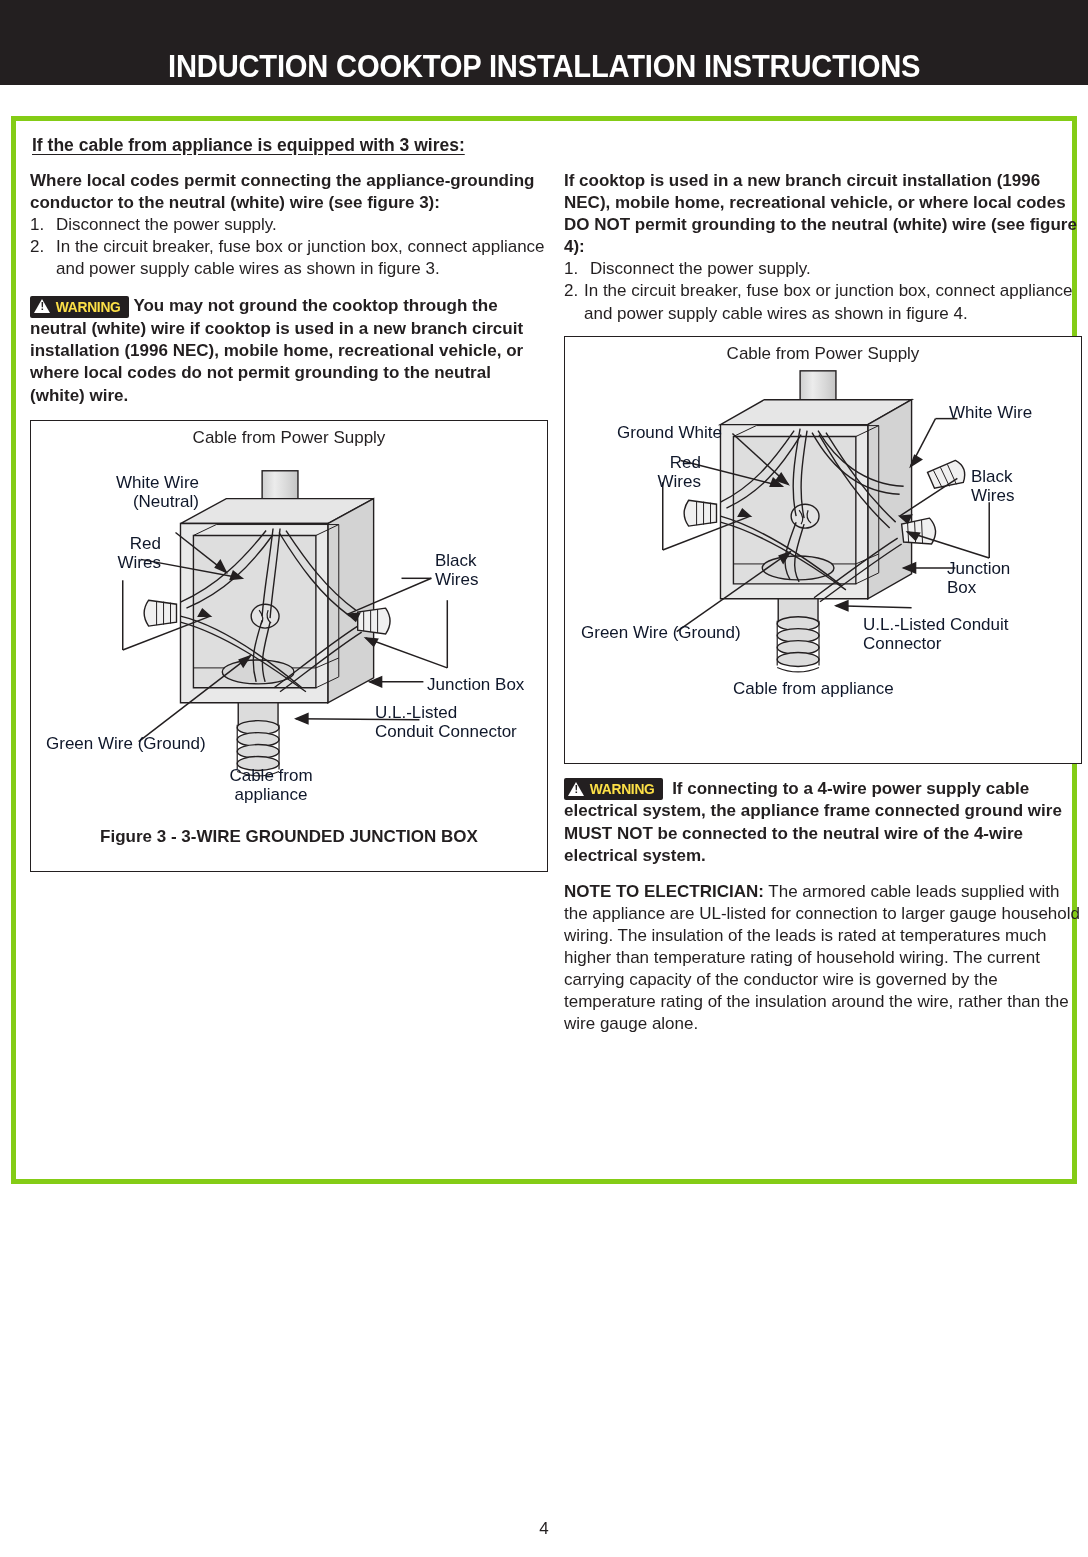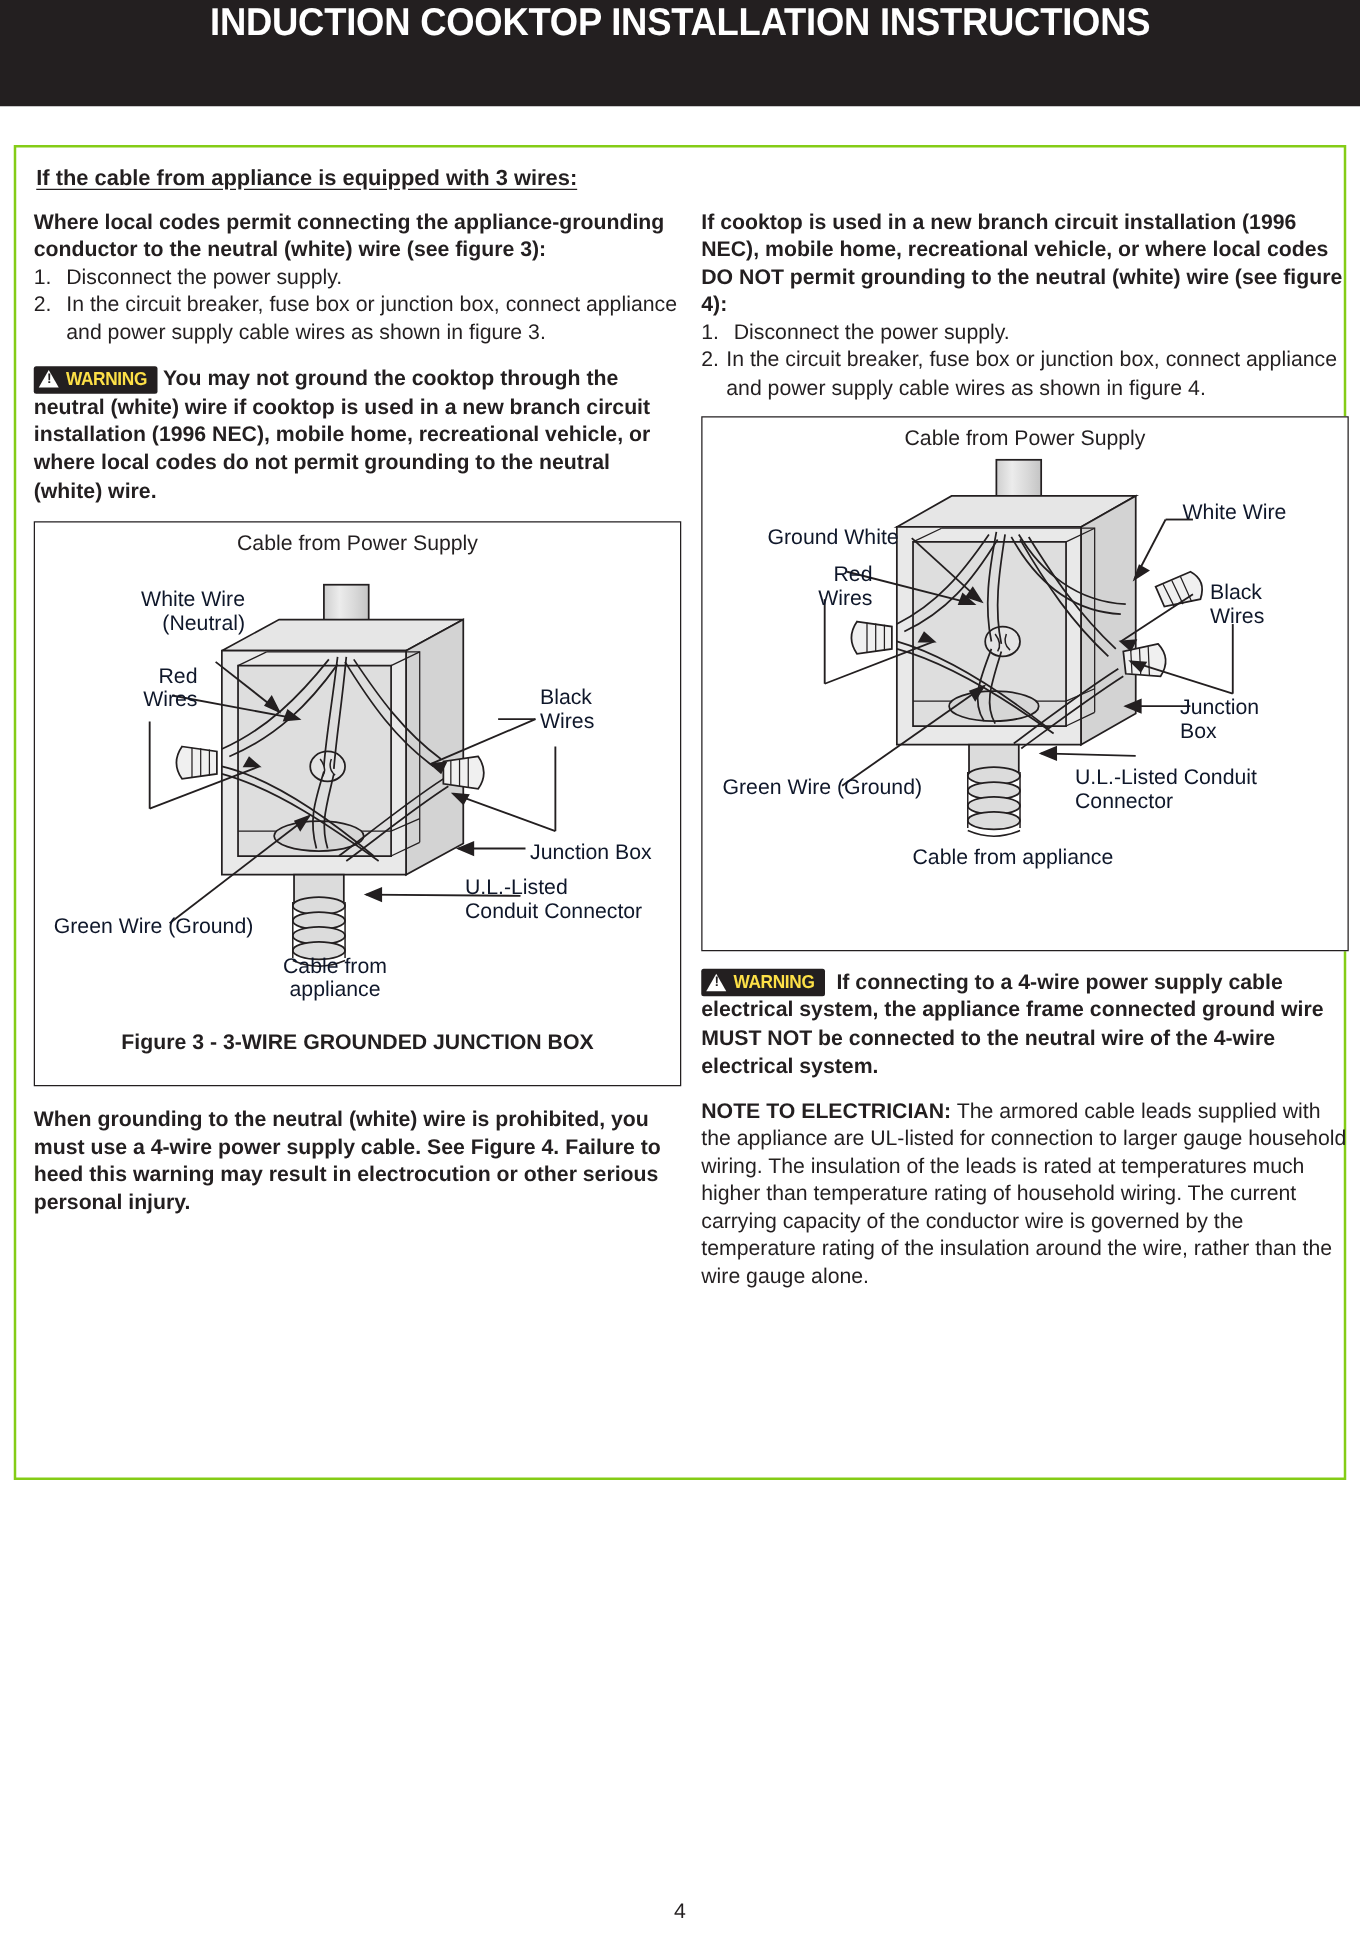--- a/index.html
+++ b/index.html
@@ -10,37 +10,37 @@
     font-family:"Liberation Sans", sans-serif;
     color:#231f20;
     position:relative;
     overflow:hidden;
   }
 
   
   .header-band{
     position:absolute; left:0; top:0; width:1088px; height:85px;
     background:#231f20;
-    display:flex; align-items:flex-start; justify-content:center;
+    display:flex; align-items:flex-end; justify-content:center;
   }
   .header-title{
     color:#ffffff;
     font-size:31px;
     font-weight:bold;
     letter-spacing:-0.2px;
     white-space:nowrap;
     transform:scaleX(0.94);
   }
 
   
   .content-box{
     position:absolute;
     left:11px; top:116px;
     width:1066px; height:1068px;
-    border:2px solid #84cc16;
+    border:5px solid #84cc16;
     background:#fff;
     padding:12px 14px 0 14px;
   }
 
   .section-heading{
     font-size:17.5px;
     font-weight:bold;
     text-decoration:underline;
     text-underline-offset:3px;
     margin:2px 0 14px 2px;
@@ -285,21 +285,20 @@
         <div class="lbl" style="left:396px; top:254px;">Junction Box</div>
         <div class="lbl" style="left:334px; top:282px;margin-left:10px;">U.L.-Listed
 Conduit Connector</div>
         <div class="lbl" style="left:15px; top:313px;">Green Wire (Ground)</div>
         <div class="lbl" style="left:180px; top:345px; text-align:center; width:120px;">Cable from
 appliance</div>
 
         <div class="fig-caption" style="bottom:24px;">Figure 3 - 3-WIRE GROUNDED JUNCTION BOX</div>
       </div>
 
-      <p class="para-bold" style="margin-top:16px;">When grounding to the neutral (white) wire is prohibited, you must use a 4-wire power supply cable. See Figure 4. Failure to heed this warning may result in electrocution or other serious personal injury.</p>
     </div>
 
     <div class="col right">
 
       <p class="para-bold">If cooktop is used in a new branch circuit installation (1996 NEC), mobile home, recreational vehicle, or where local codes DO NOT permit grounding to the neutral (white) wire (see figure 4):</p>
 
       <div class="list">
         <div class="list-item">
           <span class="list-num">1.</span>
           <span class="list-text">Disconnect the power supply.</span>

